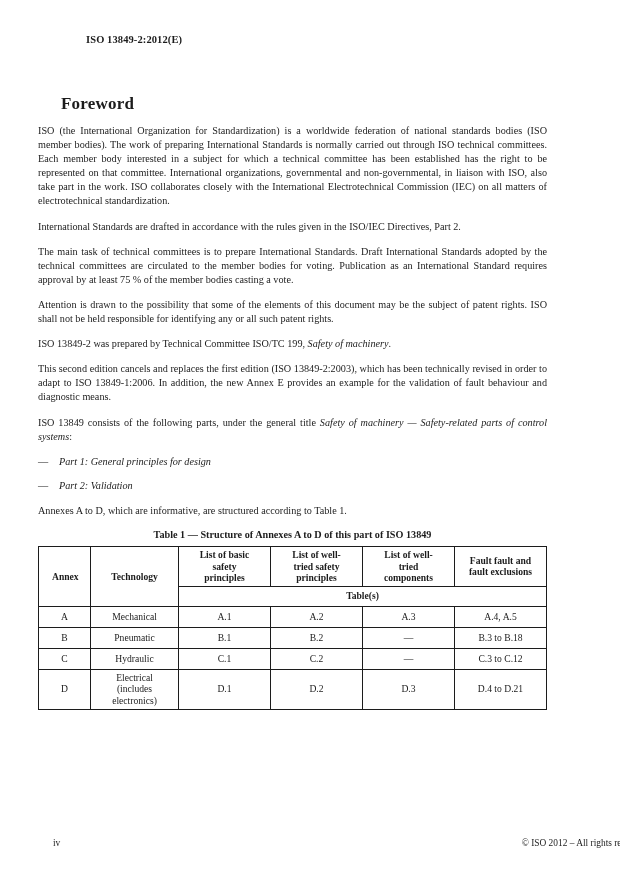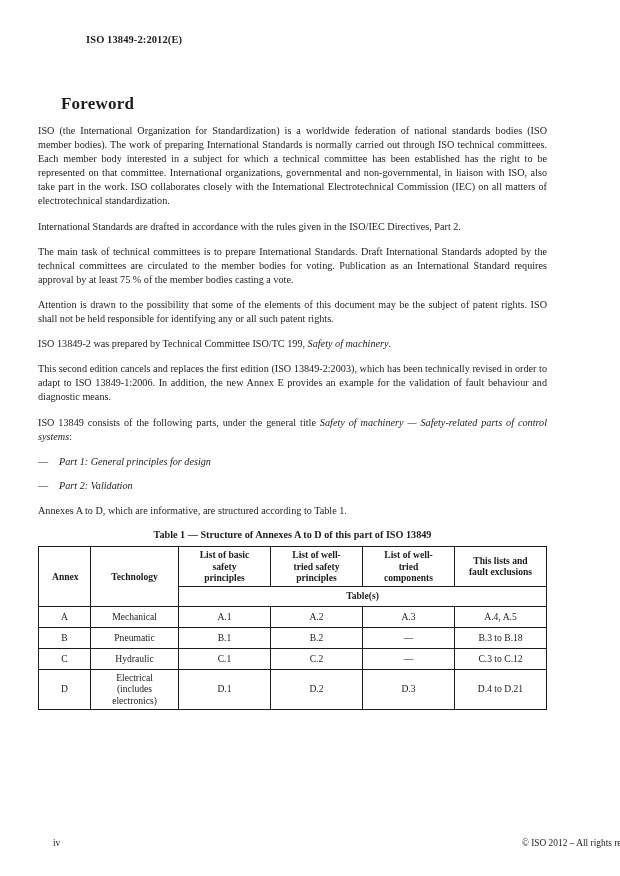--- a/index.html
+++ b/index.html
@@ -172,21 +172,21 @@
         <col class="col-g">
         <col class="col-g">
       </colgroup>
       <thead>
         <tr>
           <th class="hd" rowspan="2">Annex</th>
           <th class="hd" rowspan="2">Technology</th>
           <th class="hd">List of basic safety principles</th>
           <th class="hd">List of well-tried safety principles</th>
           <th class="hd">List of well-tried components</th>
-          <th class="hd">This lists and fault exclusions</th>
+          <th class="hd">Fault fault and fault exclusions</th>
         </tr>
         <tr>
           <th class="tablesrow" colspan="4">Table(s)</th>
         </tr>
       </thead>
       <tbody>
         <tr>
           <td>A</td>
           <td>Mechanical</td>
           <td>A.1</td>

